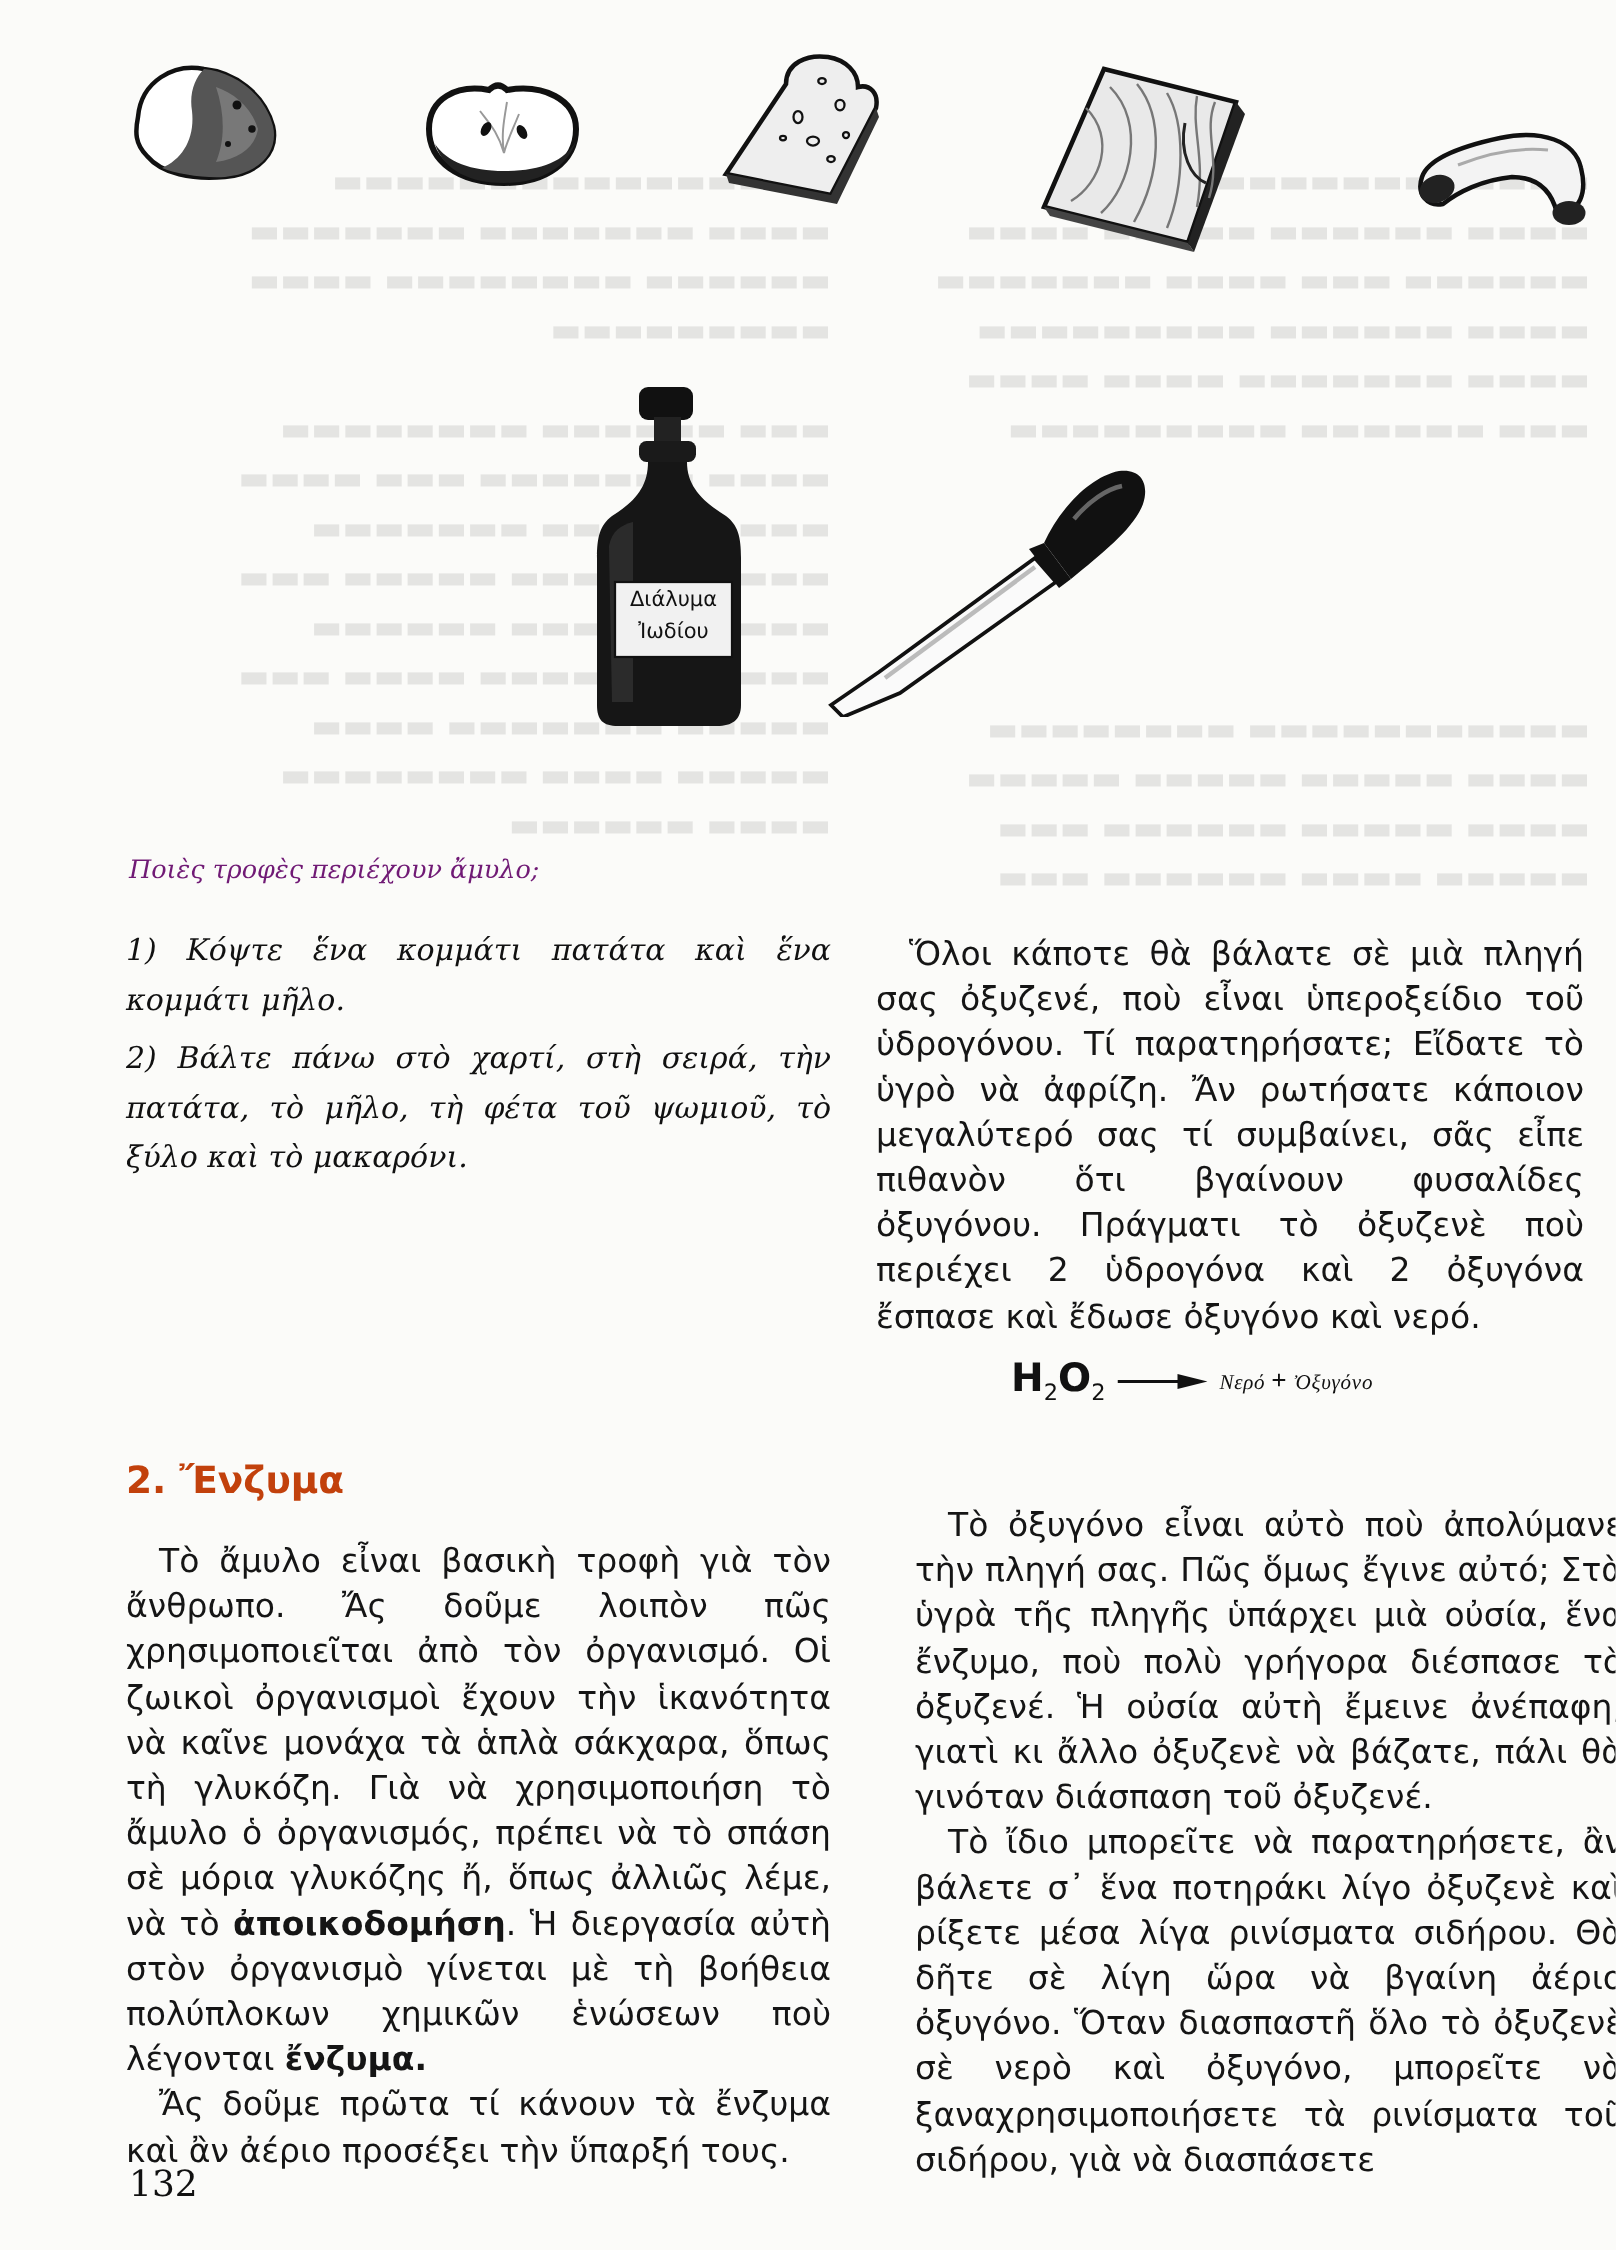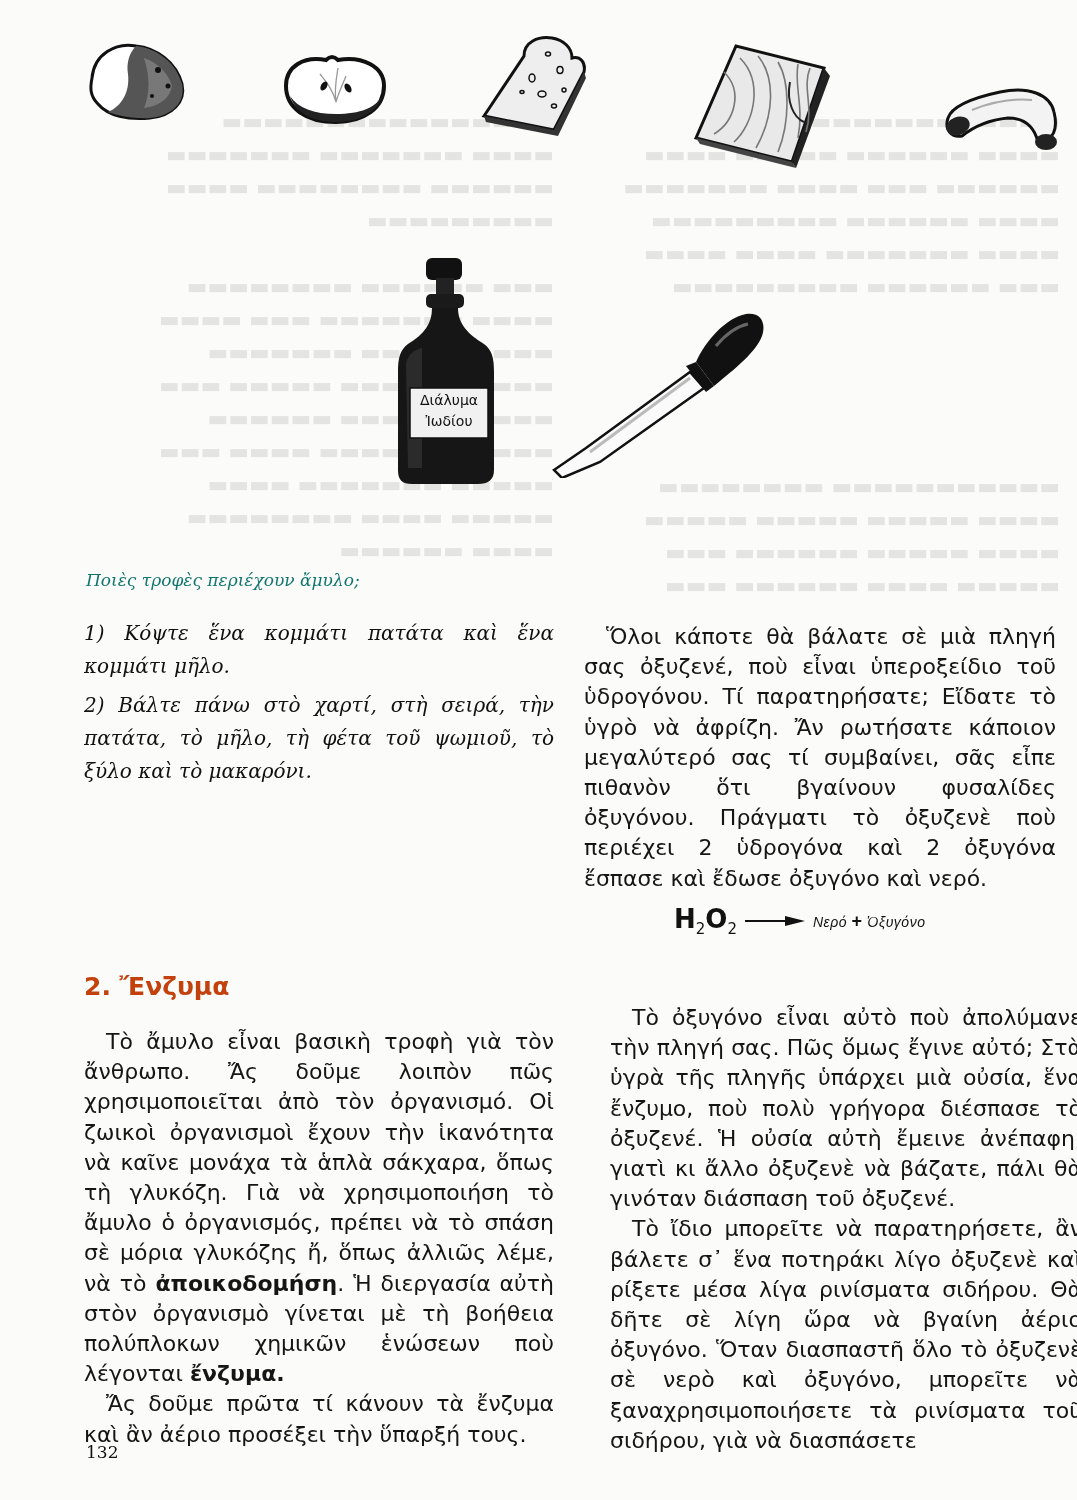--- a/index.html
+++ b/index.html
@@ -12,21 +12,21 @@
   .page { position: absolute; inset: 0; }
 
   
   .bleed { position: absolute; color: rgba(0,0,0,0.09); font-family: "DejaVu Serif", serif;
            font-size: 22px; line-height: 33px; transform: scaleX(-1); white-space: nowrap; overflow: hidden; }
 
   .illus { position: absolute; }
 
   .caption {
     position: absolute; left: 86px; top: 570px;
-    font-family: "DejaVu Serif", serif; font-style: italic; font-size: 17px; color: #0f766e;
+    font-family: "DejaVu Serif", serif; font-style: italic; font-size: 17px; color: #701a75;
   }
   .steps {
     position: absolute; left: 84px; top: 617px; width: 470px;
     font-family: "DejaVu Serif", serif; font-style: italic; font-size: 20px; line-height: 33px;
     text-align: justify; color: #111;
   }
   .steps p { margin: 0 0 6px 0; }
 
   .section-title {
     position: absolute; left: 84px; top: 972px;
@@ -41,26 +41,26 @@
   }
   .indent { text-indent: 22px; }
   b { font-weight: bold; }
 
   .equation {
     position: absolute; left: 674px; top: 904px; display: flex; align-items: center; gap: 8px;
   }
   .eq-formula { font-family: "DejaVu Sans", sans-serif; font-weight: bold; font-size: 26px; text-align: center; }
   .eq-formula sub { font-size: 15px; font-weight: normal; }
   .eq-arrow { width: 60px; height: 12px; }
-  .eq-products { font-family: Liberation Sans, sans-serif; font-style: italic; font-size: 14px; letter-spacing: 0.5px; }
+  .eq-products { font-family: Liberation Serif, serif; font-style: italic; font-size: 14px; letter-spacing: 0.5px; }
   .eq-plus { font-weight: bold; font-size: 18px; font-style: normal; }
 
   .page-number {
     position: absolute; left: 86px; top: 1442px;
-    font-family: "DejaVu Serif", serif; font-size: 17px; color: #111;
+    font-family: "DejaVu Serif", serif; font-size: 24px; color: #111;
   }
 </style>
 </head>
 <body>
 
 <div class="page">
 
   <div class="bleed" style="left:560px; top:105px; width:500px; height:240px;">
     ▬▬▬▬▬▬▬▬▬▬▬▬▬▬▬▬▬<br>▬▬▬▬ ▬▬▬▬▬▬ ▬▬▬▬▬ ▬▬▬▬<br>▬▬▬▬▬▬ ▬▬▬ ▬▬▬▬ ▬▬▬▬▬▬▬<br>▬▬▬▬ ▬▬▬▬▬▬ ▬▬▬▬▬▬▬▬▬<br>▬▬▬▬ ▬▬▬▬▬▬▬ ▬▬▬▬ ▬▬▬▬<br>▬▬▬ ▬▬▬▬▬▬ ▬▬▬▬▬▬▬▬▬
   </div>

